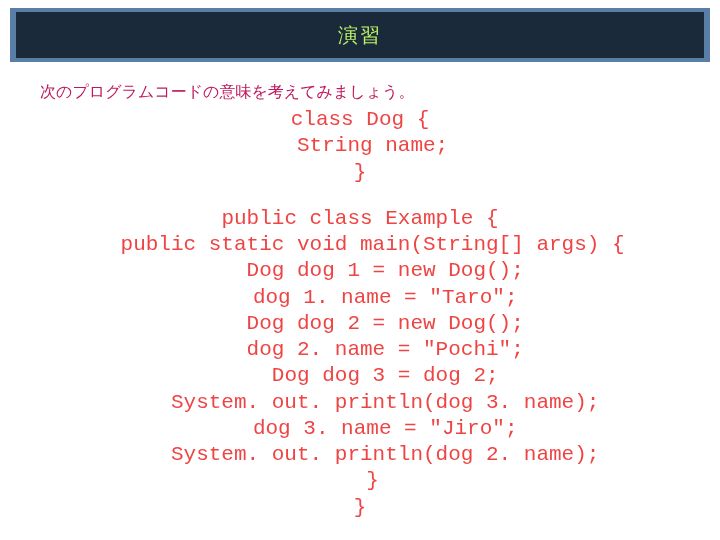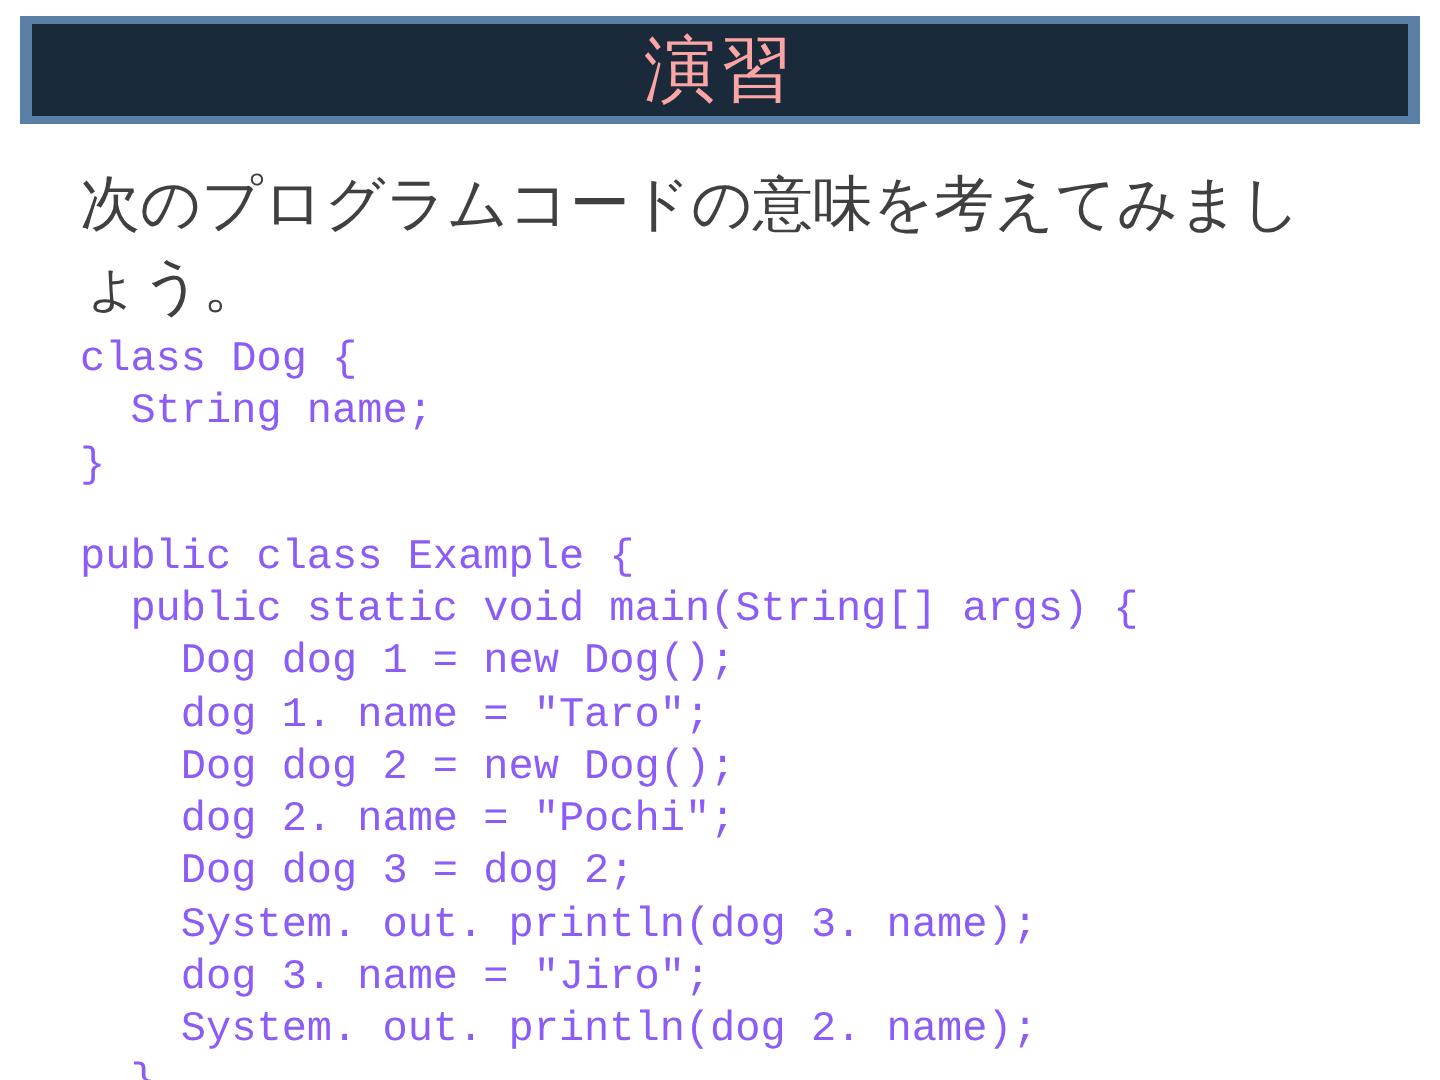--- a/index.html
+++ b/index.html
@@ -19,40 +19,41 @@
     }
     .title-inner {
       flex: 1;
       margin: 4px 6px;
       background: #1a2a3a;
       display: flex;
       align-items: center;
       justify-content: center;
     }
     .title-text {
-      color: #fca5a5;
-      font-size: 36px;
+      color: #bef264;
+      font-size: 20px;
       font-weight: 400;
       letter-spacing: 2px;
     }
     .content {
       padding: 20px 40px 0 40px;
     }
     .subtitle {
-      font-size: 30px;
-      color: #404040;
+      font-size: 16px;
+      color: #be185d;
       margin-bottom: 4px;
       font-family: Liberation Mono, monospace;
     }
     .code {
       font-family: Consolas, "Courier New", monospace;
       font-size: 21px;
       line-height: 1.25;
       white-space: pre;
-      color: #8b5cf6;
+      color: #ef4444;
+      text-align: center;
     }
     .code-block-2 {
       margin-top: 20px;
       font-family: Liberation Mono, monospace;
     }
   </style>
 </head>
 <body>
 
 <div class="title-bar">

